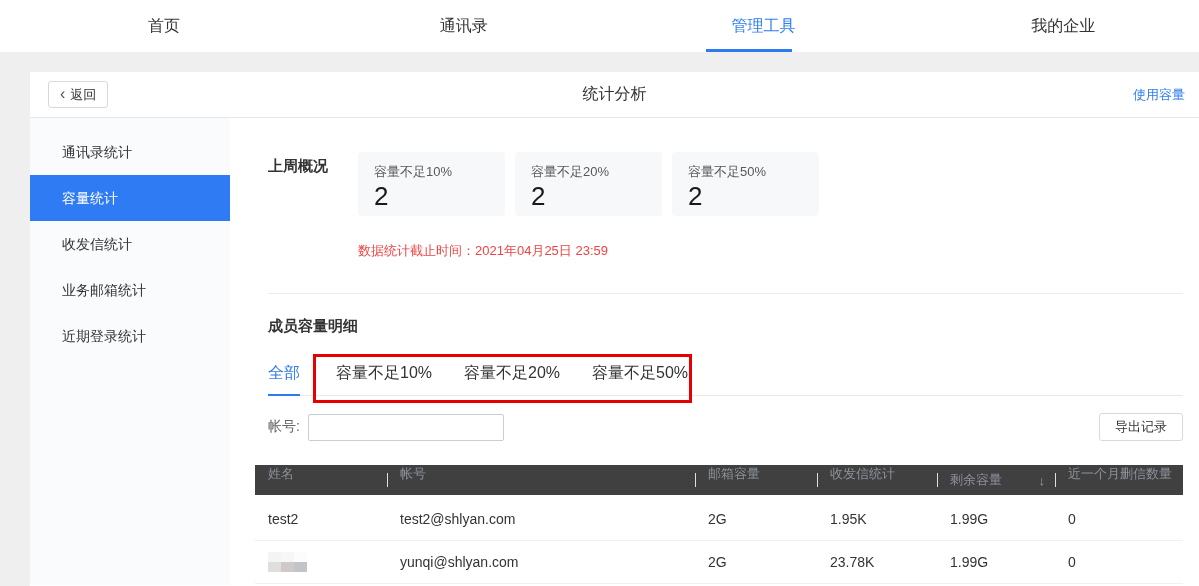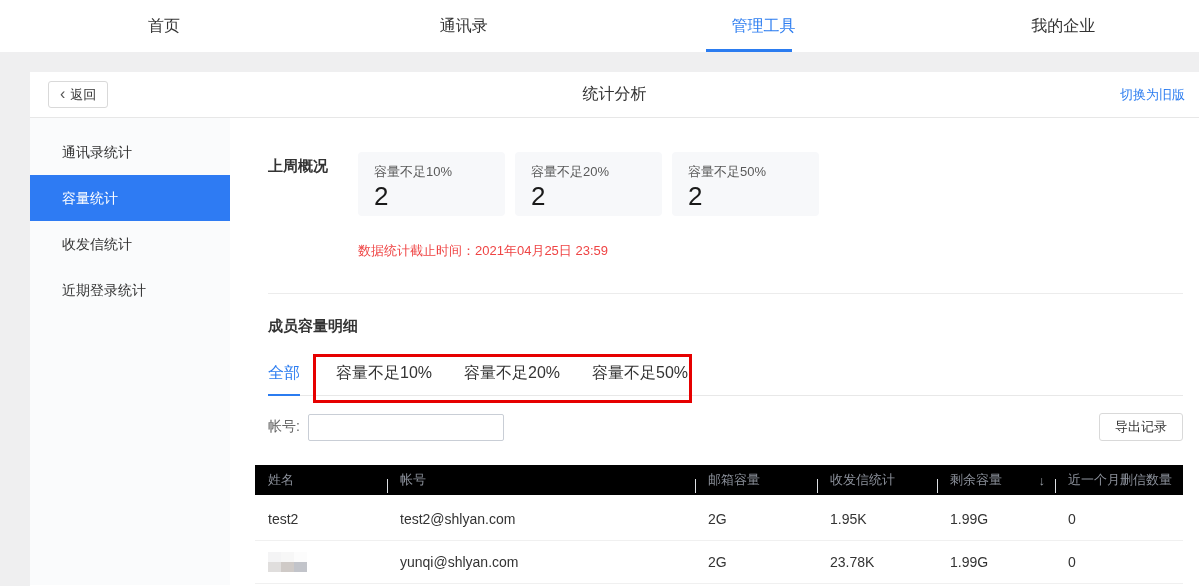--- a/index.html
+++ b/index.html
@@ -48,21 +48,21 @@
   .tab + .tab { margin-left:32px; }
   .tab.first-gap { margin-left:36px; }
   .annotation-rect { position:absolute; left:45px; top:-9px; width:379px; height:49px; border:3px solid #e60000; pointer-events:none; z-index:5; }
 
   .filter-row { margin-top:17px; display:flex; align-items:center; }
   .account-label { font-size:14px; color:#666; margin-right:8px; }
   .account-input { width:196px; height:27px; border:1px solid #c9ced6; border-radius:2px; font-size:13px; padding:0 8px; outline:none; font-family:inherit; }
   .export-btn { margin-left:auto; height:28px; padding:0 15px; background:#fff; border:1px solid #d9d9d9; border-radius:3px; font-size:13px; color:#333; cursor:pointer; font-family:inherit; }
 
   .table { margin-top:24px; margin-left:-13px; }
-  .thead { display:flex; height:30px; align-items:center; background:#000000; font-size:13px; color:#8c919b; }
+  .thead { display:flex; height:30px; background:#404040; font-size:13px; color:#8c919b; }
   .th { padding-left:13px; position:relative; flex-shrink:0; }
   .th + .th::before { content:""; position:absolute; left:0; top:8px; width:1px; height:14px; background:#dcdfe3; }
   .c1{width:132px;} .c2{width:308px;} .c3{width:122px;} .c4{width:120px;} .c5{width:118px; display:flex; align-items:center;} .c6{flex:1;}
   .sort-icon { margin-left:auto; margin-right:10px; color:#9aa0a8; font-size:13px; cursor:pointer; }
   .rows { padding-top:3px; }
   .row { display:flex; align-items:center; height:43px; border-bottom:1px solid #f0f0f0; font-size:14px; color:#333; }
   .td { padding-left:13px; flex-shrink:0; overflow:hidden; white-space:nowrap; }
 
   .pixelated { display:grid; grid-template-columns:repeat(3,13px); grid-auto-rows:10px; }
   .pixelated i { display:block; }
@@ -79,28 +79,29 @@
   <div class="nav-item">我的企业</div>
 </div>
 
 <div class="card">
   <div class="card-header">
     <div class="back-btn">
       <span class="back-chevron">‹</span>
       <span>返回</span>
     </div>
     <div class="card-title">统计分析</div>
-    <a class="switch-link">切换为旧版</a>
+    <a class="switch-link">使用容量</a>
   </div>
 
   <div class="card-body">
     <div class="sidebar">
       <div class="side-item">通讯录统计</div>
       <div class="side-item active">容量统计</div>
       <div class="side-item">收发信统计</div>
+      <div class="side-item">业务邮箱统计</div>
       <div class="side-item">近期登录统计</div>
     </div>
 
     <div class="main">
 
       <div class="overview">
         <div class="ov-label">上周概况</div>
         <div class="cards">
           <div class="ov-card">
             <div class="ov-card-label">容量不足10%</div>

